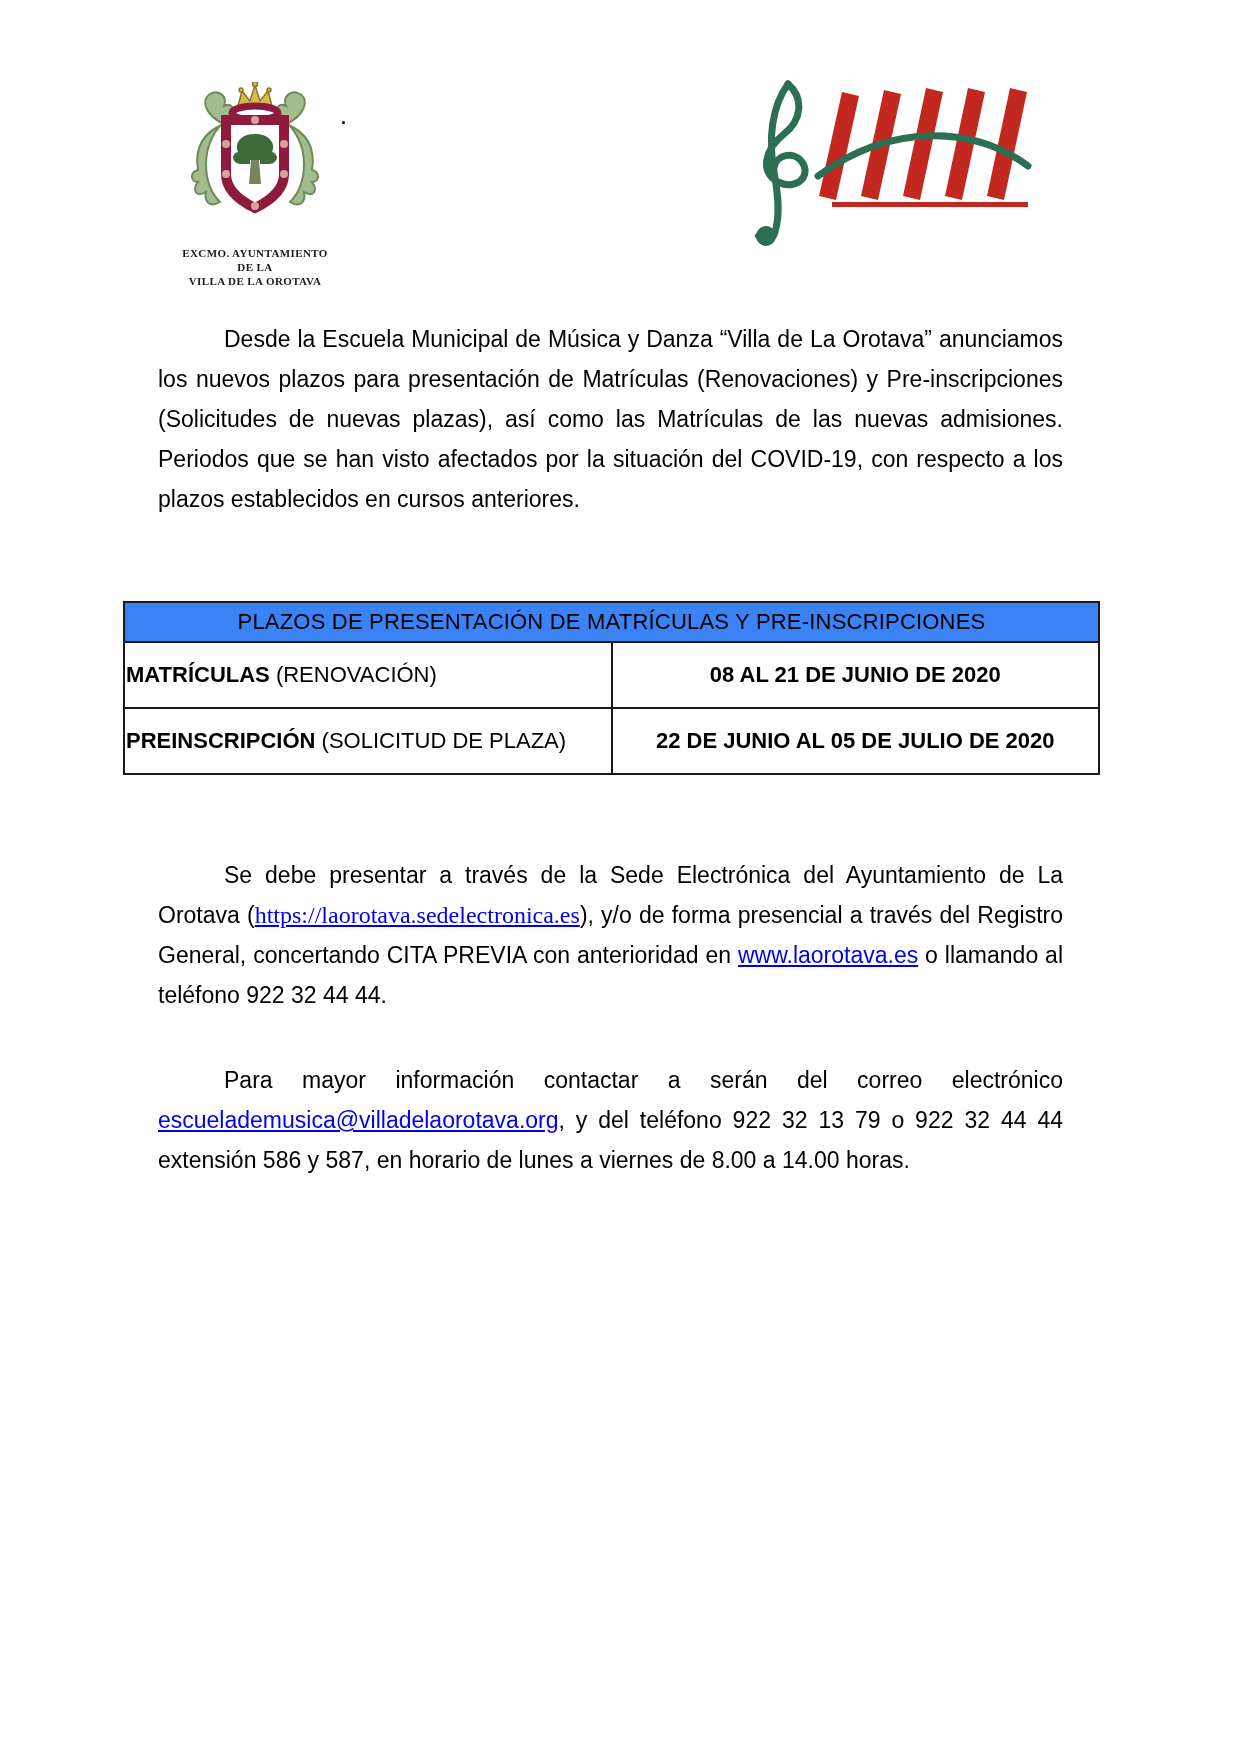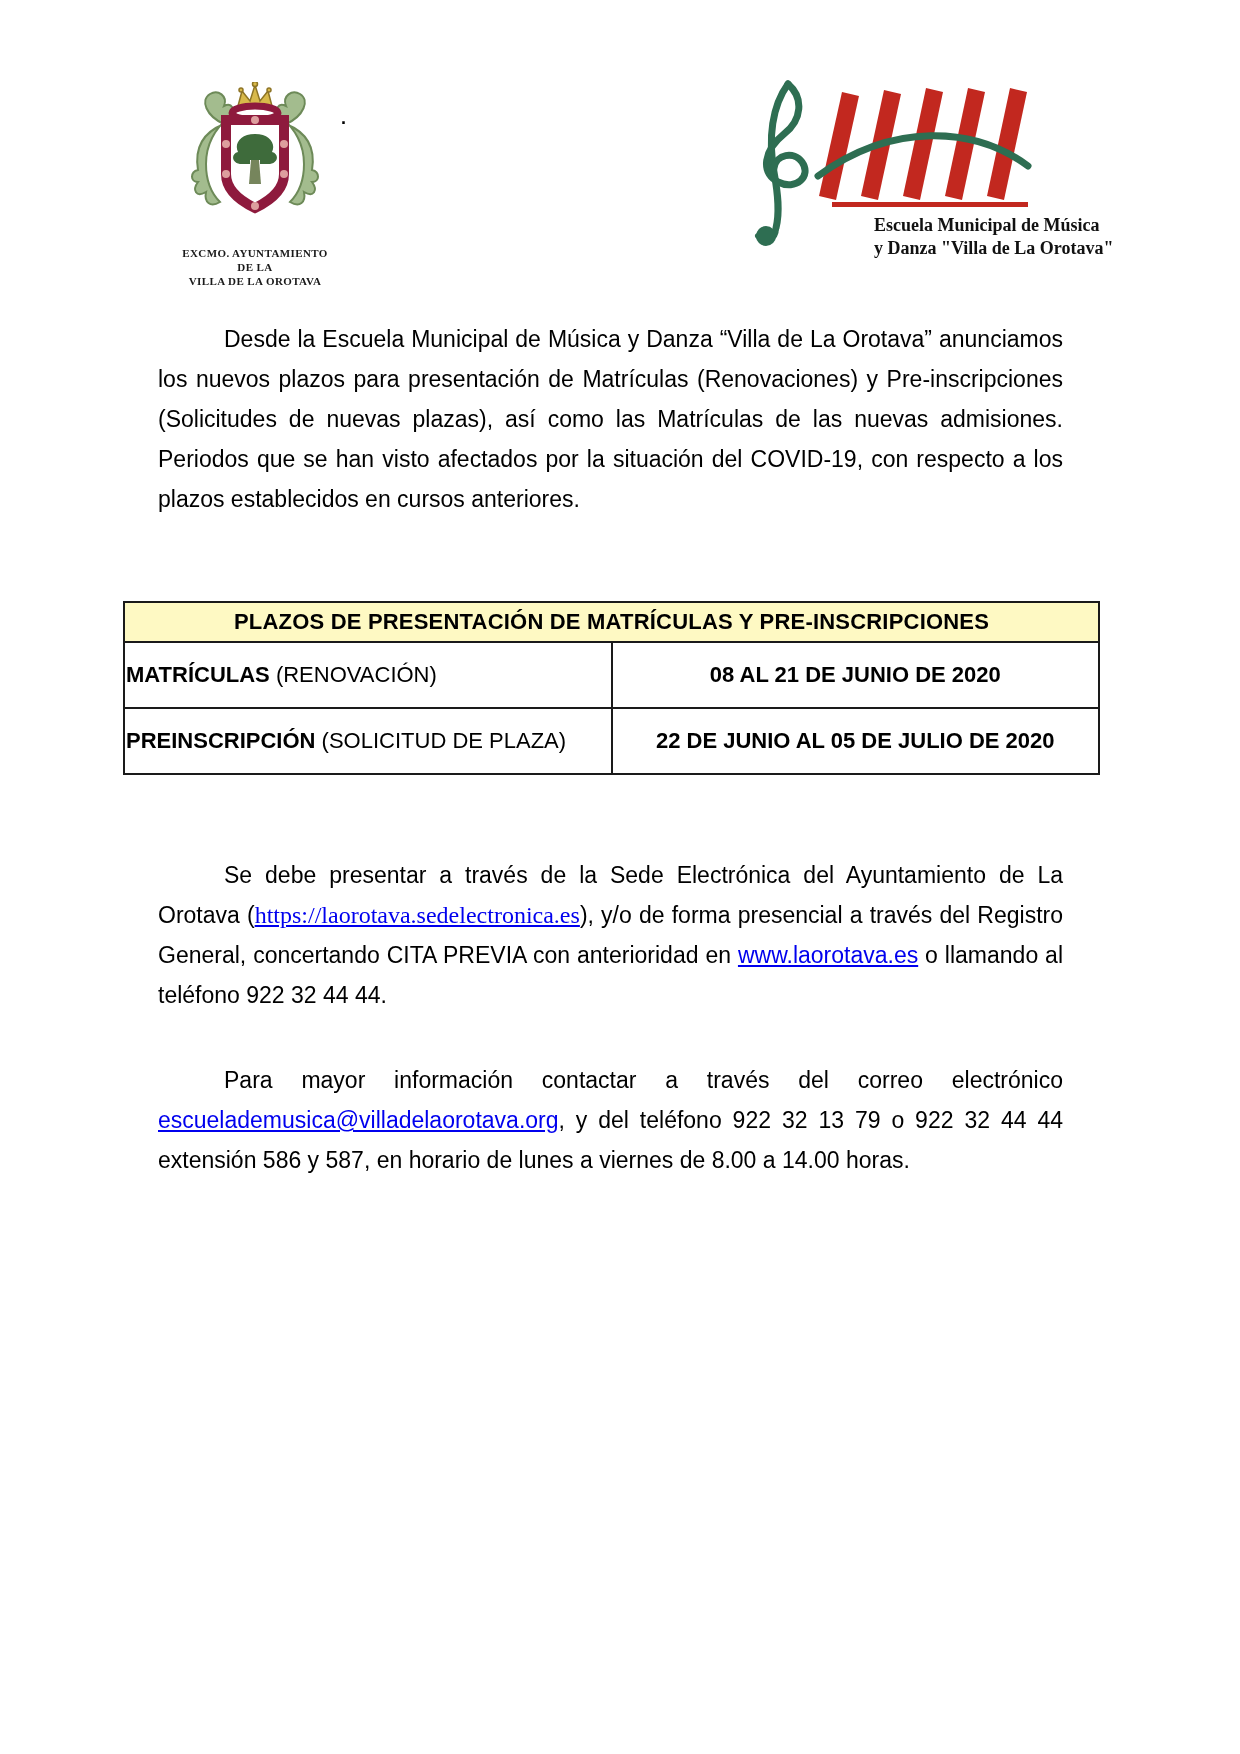--- a/index.html
+++ b/index.html
@@ -50,22 +50,22 @@
   a.doc-link.serif{font-family:"Liberation Serif", serif;font-size:24px;}
 
   
   .tbl-wrap{margin:82px 0 0 -35px;width:977px;}
   table.deadlines{
     width:977px;border-collapse:collapse;table-layout:fixed;
     font-size:22px;
   }
   table.deadlines th, table.deadlines td{border:2px solid #1a1a1a;}
   table.deadlines th{
-    height:36px;background:#fef9c3;
-    font-weight:bold;text-align:center;font-size:22px;
+    height:36px;background:#3b82f6;
+    font-weight:normal;text-align:center;font-size:22px;
     letter-spacing:.2px;
   }
   table.deadlines td{height:62px;}
   td.concept{width:512px;text-align:left;}
   td.concept .b{font-weight:bold;}
   td.dates{width:465px;text-align:center;font-weight:bold;}
 </style>
 </head>
 <body>
 
@@ -124,24 +124,20 @@
 
       <rect x="110" y="126" width="196" height="5" fill="#c2281f"></rect>
 
       <g stroke="#2e6e52" fill="none" stroke-linecap="round">
         <path d="M66,8 C50,30 46,62 52,96 C56,118 58,136 54,152" stroke-width="7"></path>
         <path d="M66,8 C82,22 80,44 62,58 C42,74 38,96 56,106 C74,115 90,100 80,86 C72,75 54,78 52,92" stroke-width="7"></path>
         <path d="M54,152 C54,164 42,168 36,160" stroke-width="6"></path>
       </g>
       <circle cx="44" cy="160" r="10" fill="#2e6e52"></circle>
     </svg>
-    <div class="music-caption">
-      <div>Escuela Municipal de Música</div>
-      <div>y Danza "Villa de La Orotava"</div>
-    </div>
   </div>
 
   <div class="content">
 
     <p class="p-intro">Desde la Escuela Municipal de Música y Danza “Villa de La Orotava” anunciamos los nuevos plazos para presentación de Matrículas (Renovaciones) y Pre-inscripciones (Solicitudes de nuevas plazas), así como las Matrículas de las nuevas admisiones. Periodos que se han visto afectados por la situación del COVID-19, con respecto a los plazos establecidos en cursos anteriores.</p>
 
     <div class="tbl-wrap">
       <table class="deadlines">
         <tbody>
             <tr>
@@ -154,17 +150,17 @@
         <tr>
           <td class="concept"><span class="b">PREINSCRIPCIÓN</span><span> (SOLICITUD DE PLAZA)</span></td>
           <td class="dates">22 DE JUNIO AL 05 DE JULIO DE 2020</td>
         </tr>
       </tbody>
         </table>
     </div>
 
     <p class="p-sede"><span>Se debe presentar a través de la Sede Electrónica del Ayuntamiento de La Orotava (</span><a class="doc-link serif">https://laorotava.sedelectronica.es</a><span>), y/o  de forma presencial a través del Registro General, concertando CITA PREVIA con anterioridad en </span><a class="doc-link">www.laorotava.es</a><span> o llamando al teléfono 922 32 44 44.</span></p>
 
-    <p class="p-contact"><span>Para mayor información contactar a través del correo electrónico </span><a class="doc-link">escuelademusica@villadelaorotava.org</a><span>, y del teléfono 922 32 13 79 o 922 32 44 44 extensión 586 y 587, en horario de lunes a viernes de 8.00 a 14.00 horas.</span></p>
+    <p class="p-contact"><span>Para mayor información contactar a serán del correo electrónico </span><a class="doc-link">escuelademusica@villadelaorotava.org</a><span>, y del teléfono 922 32 13 79 o 922 32 44 44 extensión 586 y 587, en horario de lunes a viernes de 8.00 a 14.00 horas.</span></p>
 
 
   </div>
 </div>
 
 </body></html>

